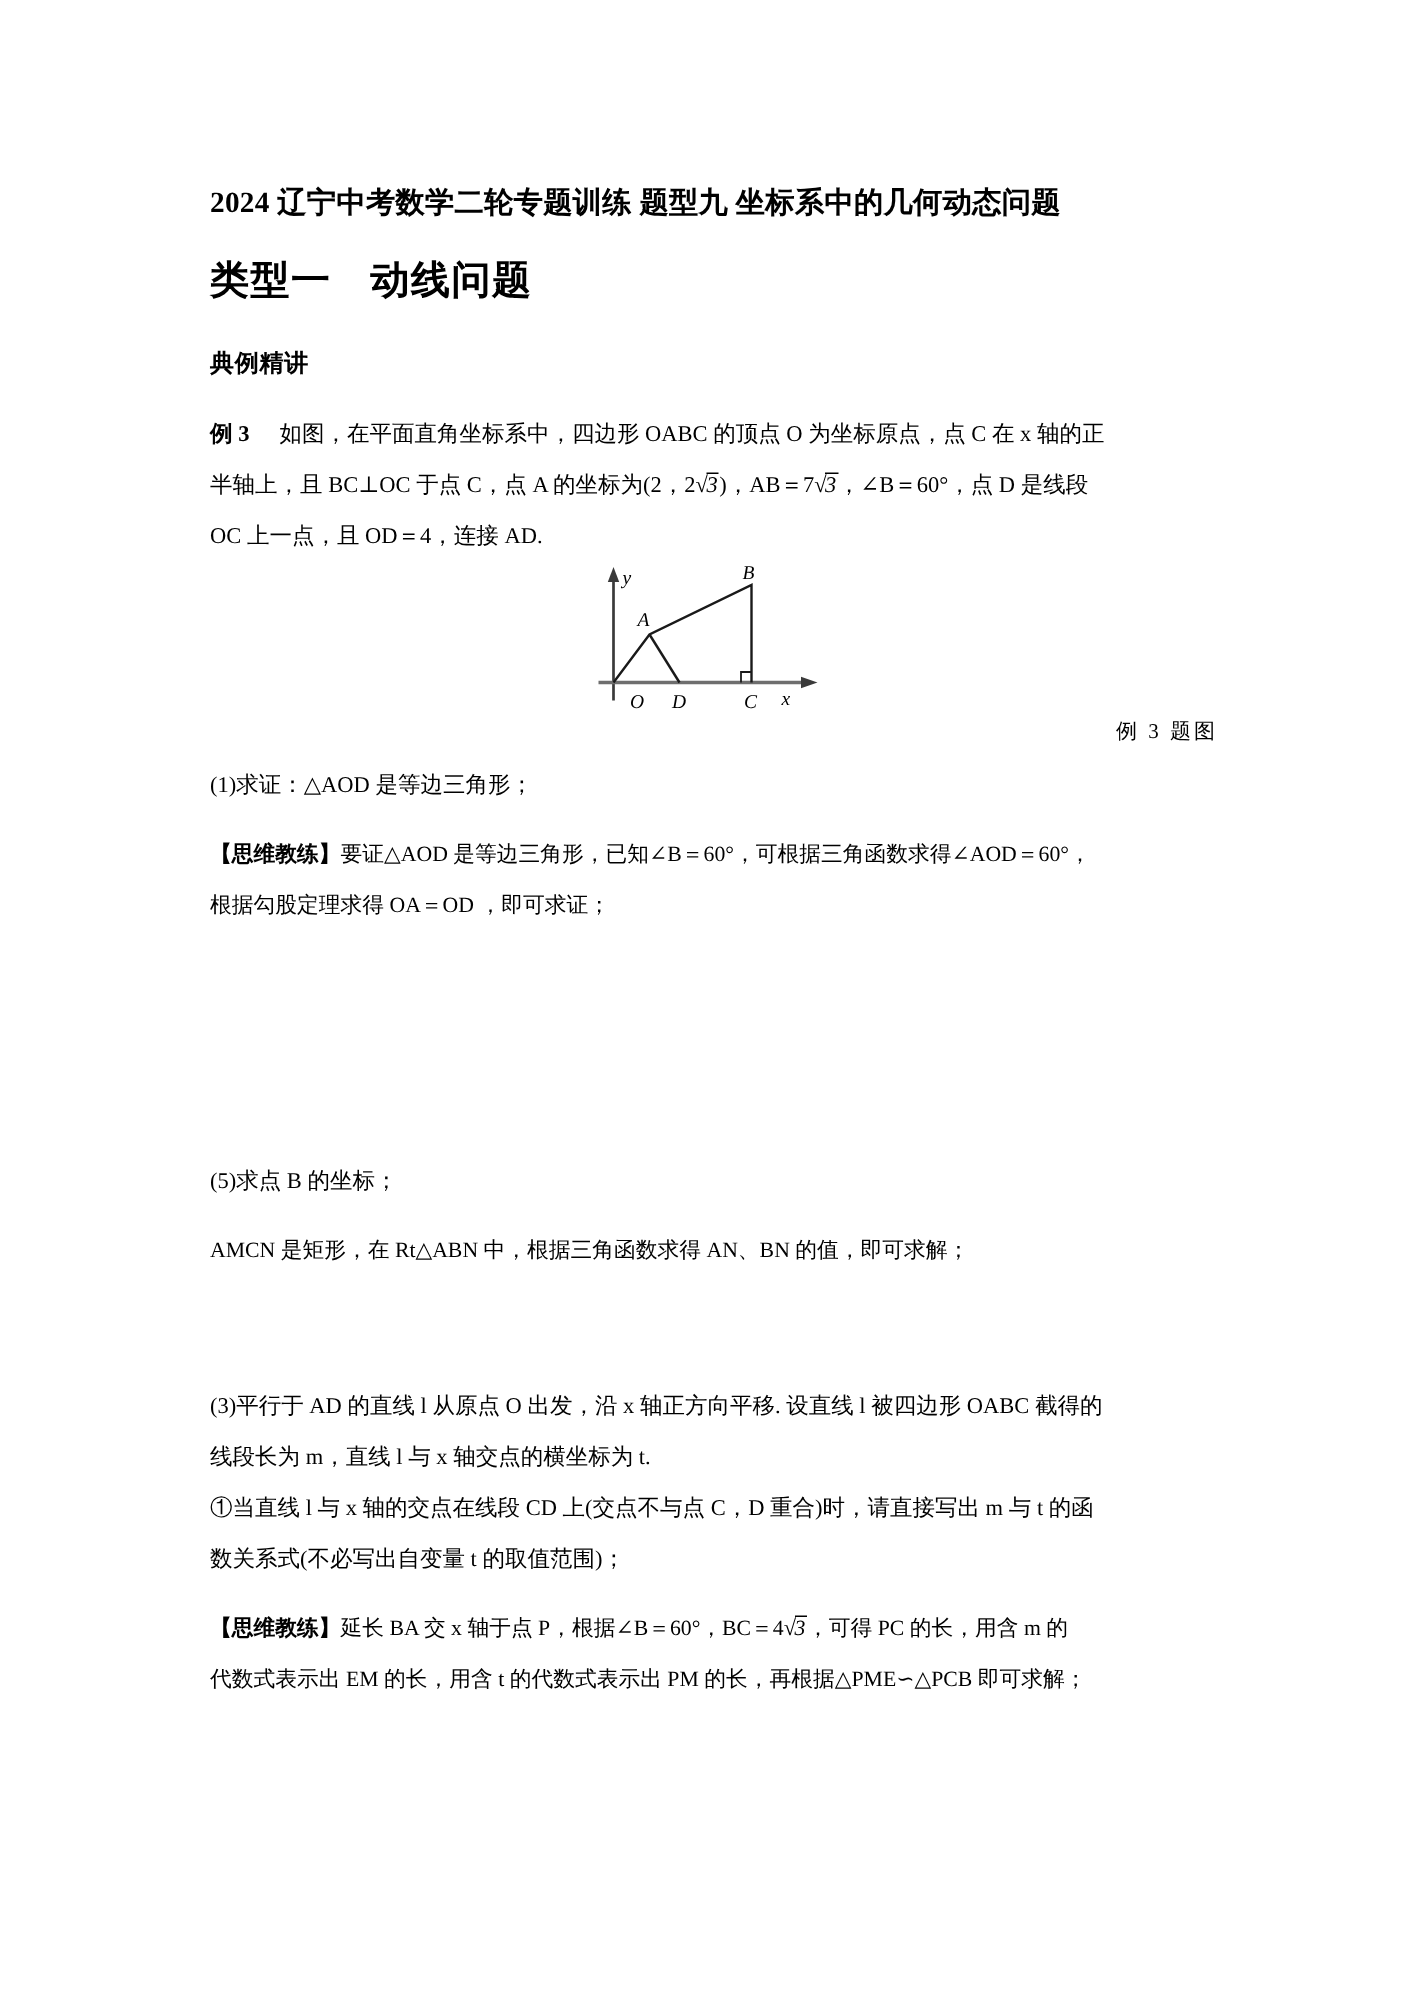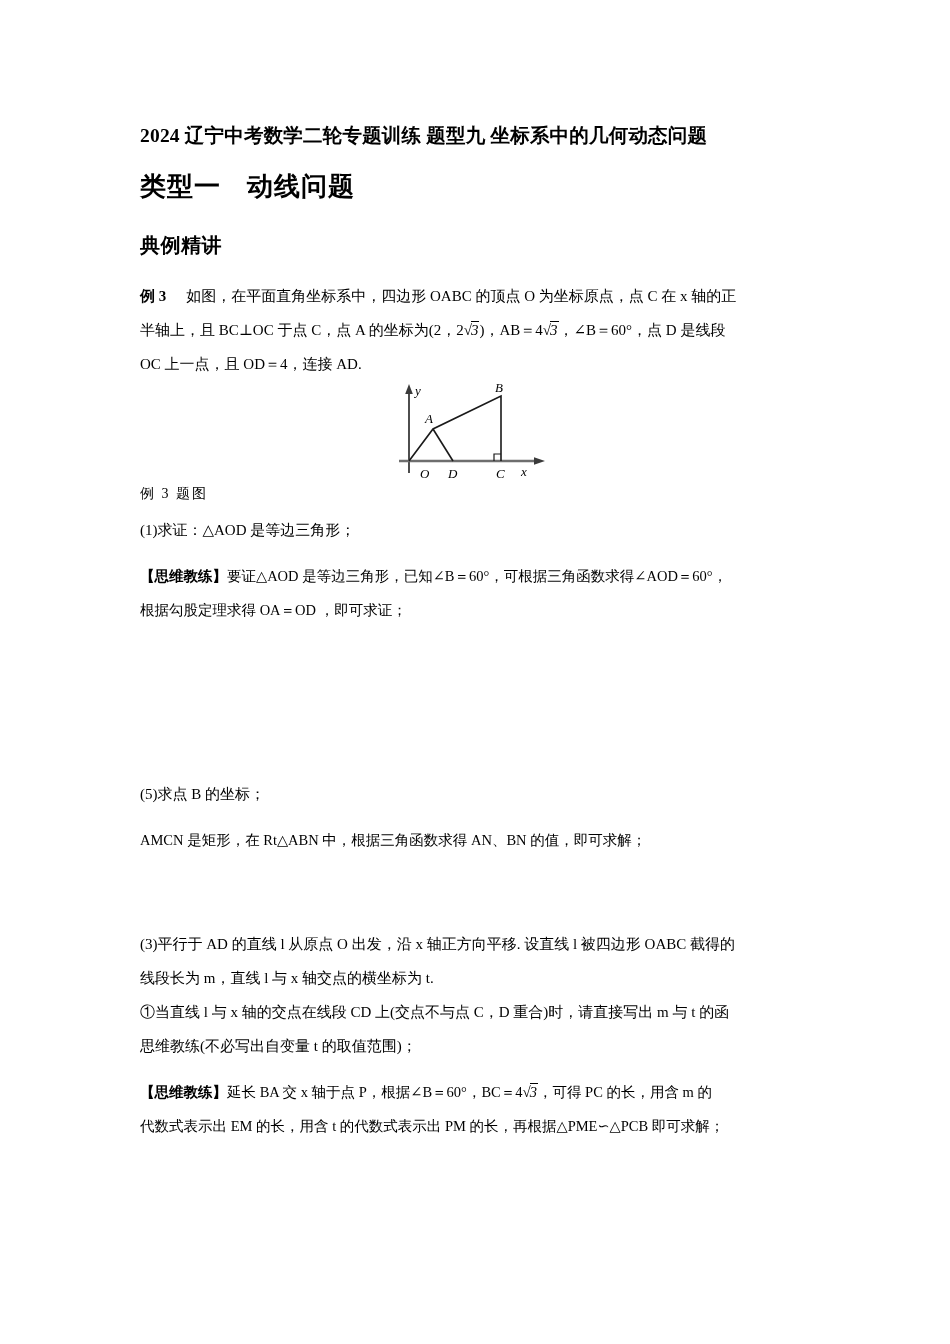--- a/index.html
+++ b/index.html
@@ -41,21 +41,21 @@
   .type-title {
     font-size: 26px;
     font-weight: bold;
     text-align: left;
     margin: 0;
     padding-top: 22px;
     letter-spacing: 1px;
   }
   .type-title .gap { display:inline-block; width: 26px; }
   .section-head {
-    font-size: 20px;
+    font-size: 16px;
     font-weight: bold;
     margin: 0;
     padding-top: 28px;
     letter-spacing: 0.5px;
   }
 
   
   .para {
     font-size: 15px;
     line-height: 34px;
@@ -91,21 +91,21 @@
   .figure-wrap {
     position: relative;
     height: 132px;
     margin: 0;
   }
   .fig-caption {
     position: absolute;
     left: 0;
     top: 104px;
     width: 672px;
-    text-align: left;
+    text-align: right;
     font-size: 14px;
     letter-spacing: 2px;
   }
   .fig-svg {
     position: absolute;
     left: 255px;
     top: 0;
   }
 
   
@@ -123,21 +123,21 @@
     <div class="type-title">
       <span>类型一</span><span class="gap"></span><span>动线问题</span>
     </div>
 
     <div class="section-head">典例精讲</div>
 
     <div class="para first">
       <span class="lbl">例 3</span><span class="indent-gap"></span><span>如图，在平面直角坐标系中，四边形 OABC 的顶点 O 为坐标原点，点 C 在 x 轴的正</span>
     </div>
     <div class="para">
-      <span>半轴上，且 BC⊥OC 于点 C，点 A 的坐标为(2，2</span><span class="sqrt"><span class="rad">√</span><span class="rand">3</span></span><span>)，AB＝4</span><span class="sqrt"><span class="rad">√</span><span class="rand">3</span></span><span>，∠B＝60°，点 D 是线段</span>
+      <span>半轴上，且 BC⊥OC 于点 C，点 A 的坐标为(2，2</span><span class="sqrt"><span class="rad">√</span><span class="rand">3</span></span><span>)，AB＝7</span><span class="sqrt"><span class="rad">√</span><span class="rand">3</span></span><span>，∠B＝60°，点 D 是线段</span>
     </div>
     <div class="para">OC 上一点，且 OD＝4，连接 AD.</div>
 
     <div class="figure-wrap">
       <svg class="fig-svg" width="170" height="105" viewBox="0 0 170 105">
 
         <line x1="14" y1="12" x2="14" y2="92" stroke="#3a3a3a" stroke-width="1.8"></line>
         <polygon points="14,3 10.2,13 17.8,13" fill="#3a3a3a"></polygon>
 
         <line x1="4" y1="80" x2="140" y2="80" stroke="#6e6e6e" stroke-width="2.4"></line>
@@ -171,21 +171,21 @@
 
     <div class="para">(5)求点 B 的坐标；</div>
     <div class="gap-sm"></div>
     <div class="para coach-body">AMCN 是矩形，在 Rt△ABN 中，根据三角函数求得 AN、BN 的值，即可求解；</div>
 
     <div class="answer-space-2"></div>
 
     <div class="para">(3)平行于 AD 的直线 l 从原点 O 出发，沿 x 轴正方向平移. 设直线 l 被四边形 OABC 截得的</div>
     <div class="para">线段长为 m，直线 l 与 x 轴交点的横坐标为 t.</div>
     <div class="para">①当直线 l 与 x 轴的交点在线段 CD 上(交点不与点 C，D 重合)时，请直接写出 m 与 t 的函</div>
-    <div class="para">思维教练(不必写出自变量 t 的取值范围)；</div>
+    <div class="para">数关系式(不必写出自变量 t 的取值范围)；</div>
     <div class="gap-sm"></div>
     <div class="para coach-body">
       <span class="coach">【思维教练】</span><span>延长 BA 交 x 轴于点 P，根据∠B＝60°，BC＝4</span><span class="sqrt"><span class="rad">√</span><span class="rand">3</span></span><span>，可得 PC 的长，用含 m 的</span>
     </div>
     <div class="para coach-body">代数式表示出 EM 的长，用含 t 的代数式表示出 PM 的长，再根据△PME∽△PCB 即可求解；</div>
 
   </div>
 </div>
 
 </body></html>

